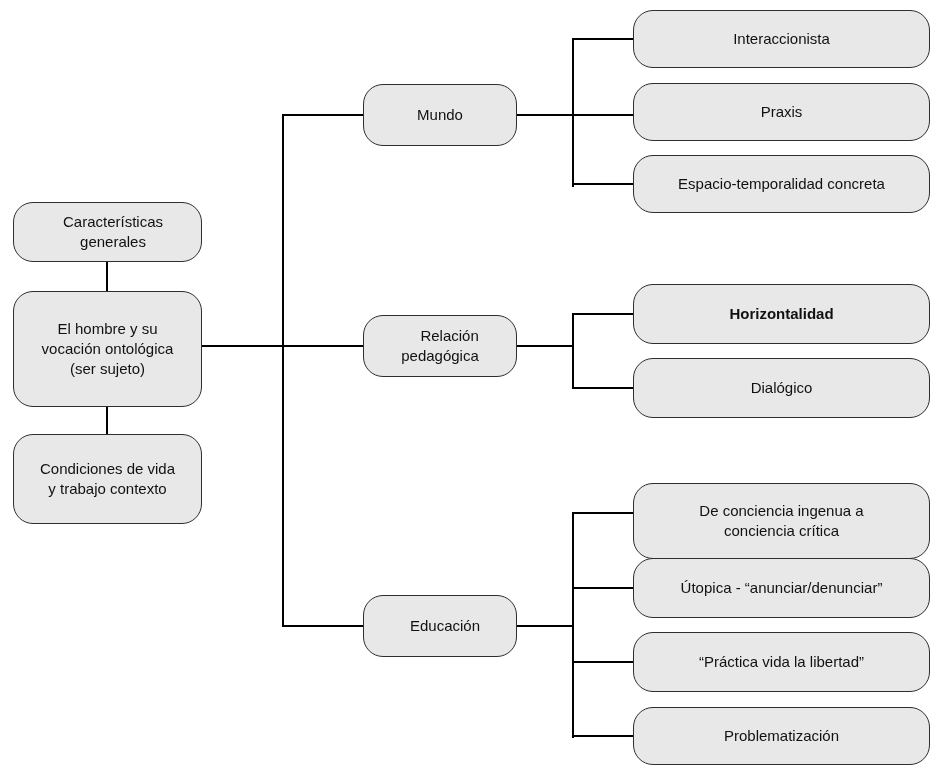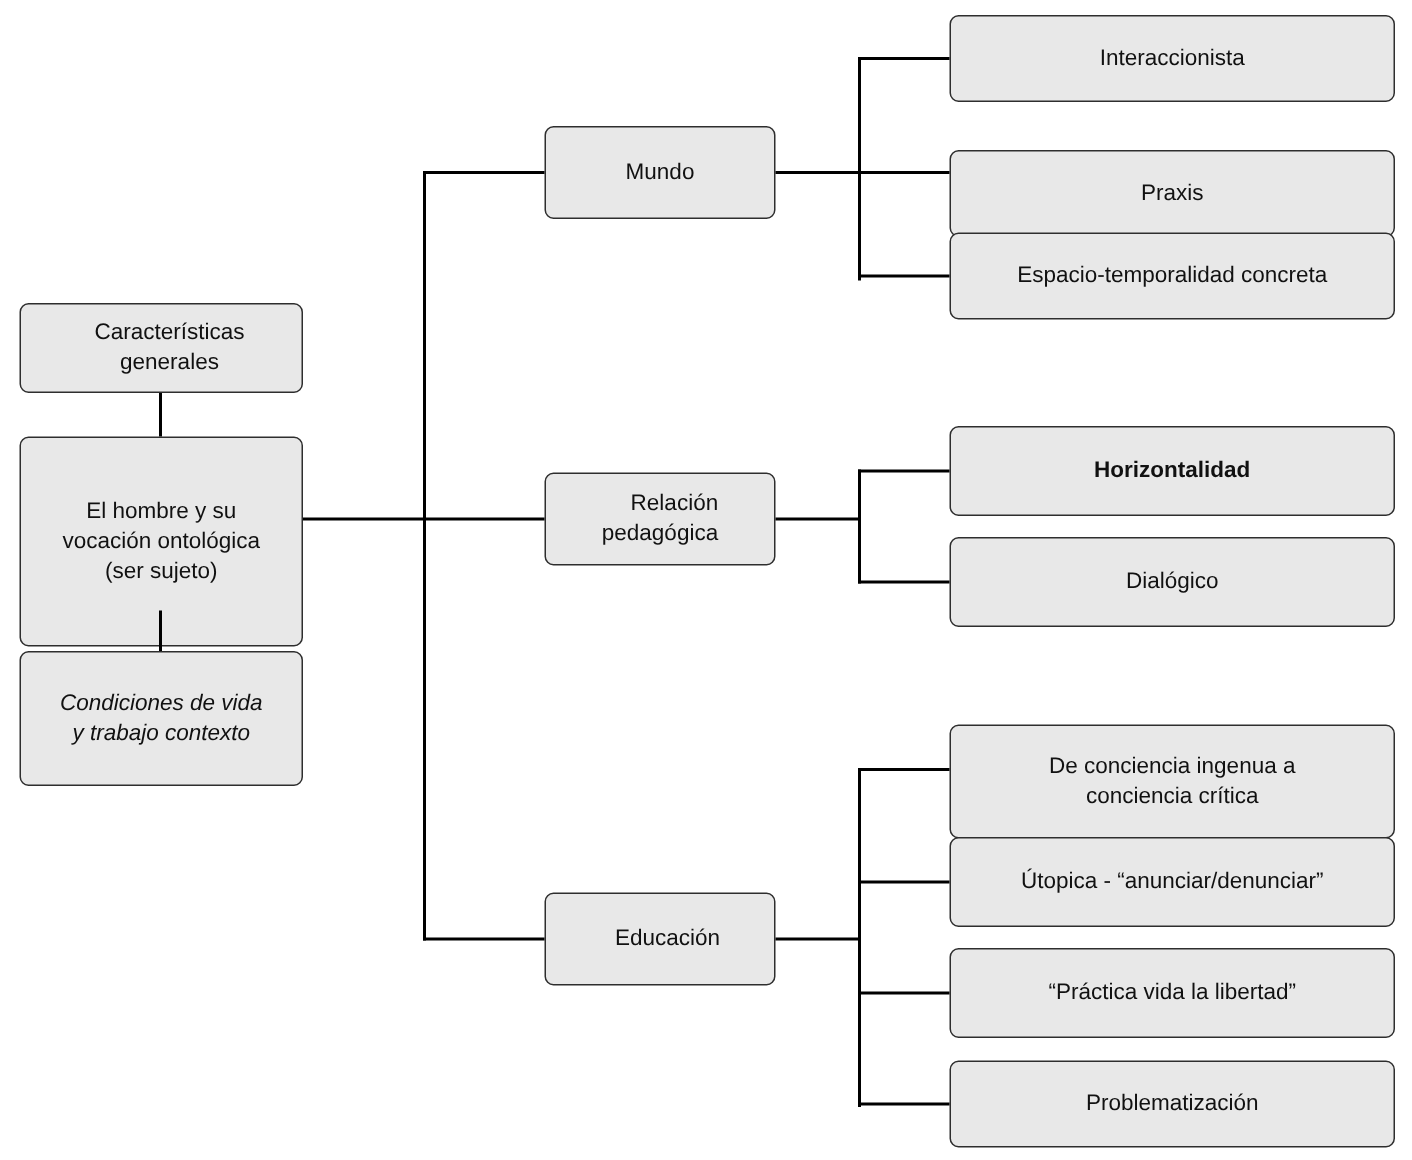--- a/index.html
+++ b/index.html
@@ -13,21 +13,21 @@
     height: 773px;
     background: var(--bg, #ffffff);
     font-family: "Liberation Sans", sans-serif;
     overflow: hidden;
   }
   .node {
     position: absolute;
     box-sizing: border-box;
     background: var(--box-fill, #e8e8e8);
     border: 1.5px solid var(--box-border, #2e2e2e);
-    border-radius: 6px;
+    border-radius: 20px;
     display: flex;
     align-items: center;
     justify-content: center;
     text-align: center;
     font-size: 15px;
     line-height: 1.32;
     color: var(--text, #111111);
     white-space: pre-line;
     padding: 3px 9px;
   }
@@ -37,37 +37,37 @@
   }
 </style>
 </head>
 <body>
 
 <div class="canvas">
 
   <div class="node" style="left:13px; top:202px; width:189px; height:60px;padding-left:20px;">Características
 generales</div>
 
-  <div class="node" style="left:13px; top:291px; width:189px; height:140px;">El hombre y su
+  <div class="node" style="left:13px; top:291px; width:189px; height:116px;">El hombre y su
 vocación ontológica
 (ser sujeto)</div>
 
-  <div class="node" style="left:13px; top:434px; width:189px; height:90px;font-style:italic;">Condiciones de vida
+  <div class="node" style="left:13px; top:434px; width:189px; height:90px;">Condiciones de vida
 y trabajo contexto</div>
 
   <div class="node" style="left:363px; top:84px; width:154px; height:62px;">Mundo</div>
 
   <div class="node" style="left:363px; top:315px; width:154px; height:62px;text-align:right;">Relación
 pedagógica</div>
 
   <div class="node" style="left:363px; top:595px; width:154px; height:62px;padding-left:19px;">Educación</div>
 
   <div class="node" style="left:633px; top:10px; width:297px; height:58px;">Interaccionista</div>
 
-  <div class="node" style="left:633px; top:100px; width:297px; height:58px;">Praxis</div>
+  <div class="node" style="left:633px; top:83px; width:297px; height:58px;">Praxis</div>
 
   <div class="node" style="left:633px; top:155px; width:297px; height:58px;">Espacio-temporalidad concreta</div>
 
   <div class="node" style="left:633px; top:284px; width:297px; height:60px;font-weight:bold;">Horizontalidad</div>
 
   <div class="node" style="left:633px; top:358px; width:297px; height:60px;">Dialógico</div>
 
   <div class="node" style="left:633px; top:483px; width:297px; height:76px;">De conciencia ingenua a
 conciencia crítica</div>
 

